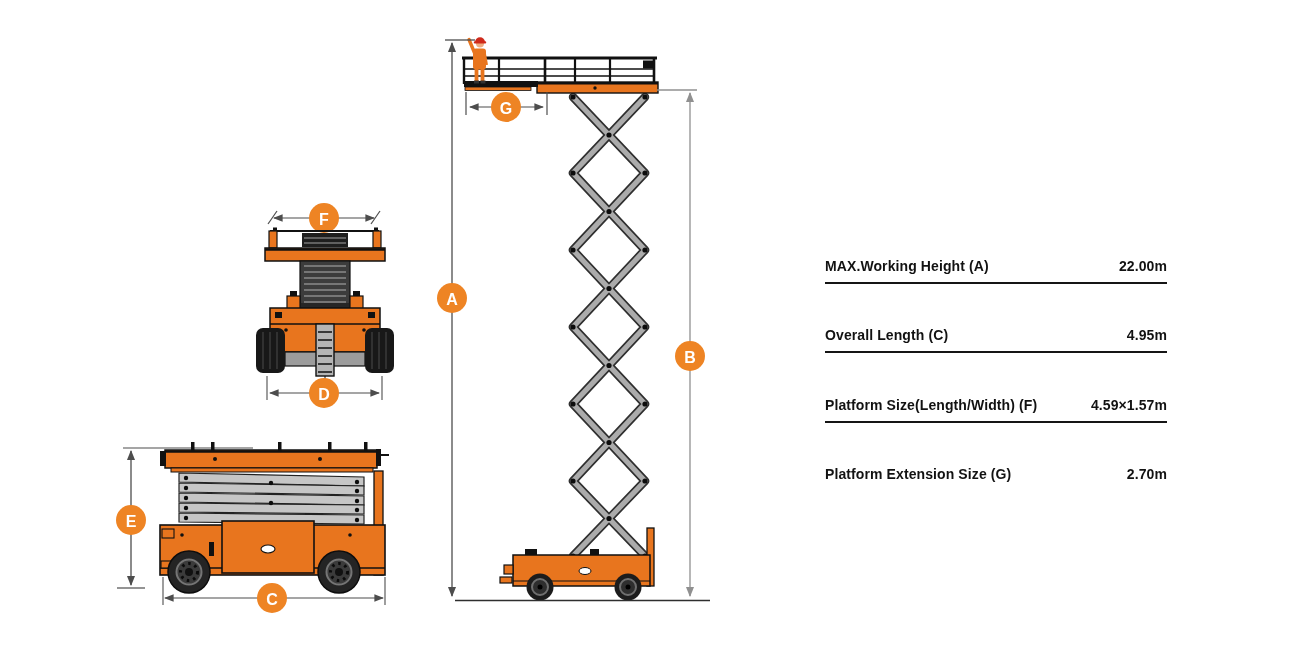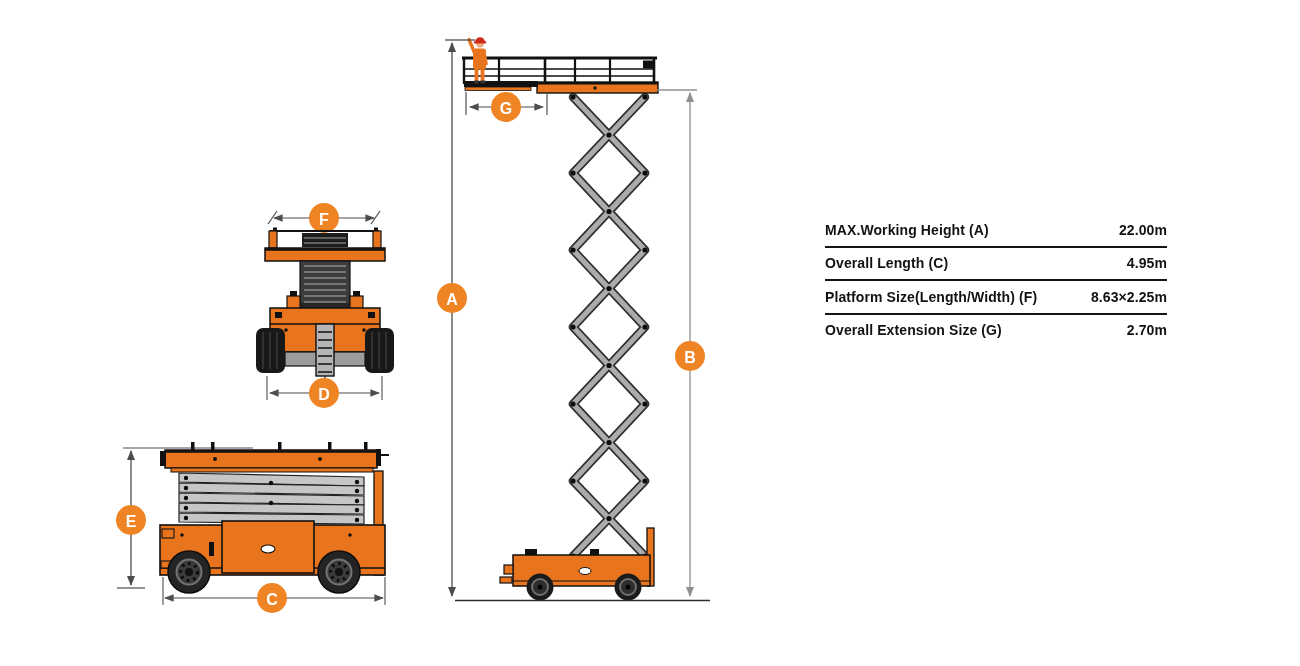--- a/index.html
+++ b/index.html
@@ -10,21 +10,21 @@
   .view{position:absolute;}
   .view-extended{left:425px;top:25px;}
   .view-front{left:240px;top:200px;}
   .view-side{left:105px;top:435px;}
   .spec-table{
     position:absolute;left:825px;top:214px;width:342px;color:#121212;
   }
   .spec-row{
     display:flex;justify-content:space-between;align-items:baseline;
     padding:7.5px 0 8px 0;border-bottom:2px solid #151515;
-    font-size:14px;font-weight:bold;line-height:16px;letter-spacing:0.1px;
+    font-size:14px;font-weight:bold;line-height:16px;letter-spacing:0.1px;margin-top:36px;
   }
   .spec-row:last-child{border-bottom:none;}
   .spec-label{text-align:left;}
   .spec-value{text-align:left;white-space:nowrap;}
   .badge-text{
     font-family:"Liberation Sans",sans-serif;font-size:16px;font-weight:bold;
     fill:#ffffff;text-anchor:middle;dominant-baseline:central;
   }
 </style>
 </head>
@@ -337,21 +337,21 @@
     <div class="spec-row">
       <span class="spec-label">MAX.Working Height (A)</span>
       <span class="spec-value">22.00m</span>
     </div>
     <div class="spec-row">
       <span class="spec-label">Overall Length (C)</span>
       <span class="spec-value">4.95m</span>
     </div>
     <div class="spec-row">
       <span class="spec-label">Platform Size(Length/Width) (F)</span>
-      <span class="spec-value">8.63×2.25m</span>
+      <span class="spec-value">4.59×1.57m</span>
     </div>
     <div class="spec-row">
-      <span class="spec-label">Overall Extension Size (G)</span>
+      <span class="spec-label">Platform Extension Size (G)</span>
       <span class="spec-value">2.70m</span>
     </div>
   </div>
 
 </div>
 
 </body></html>

